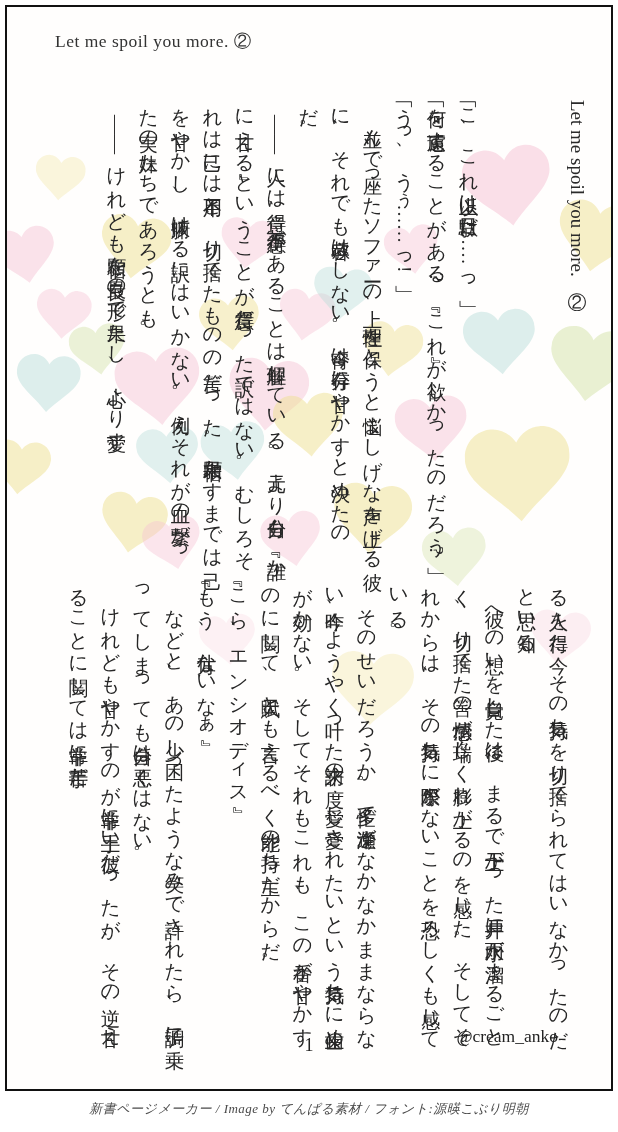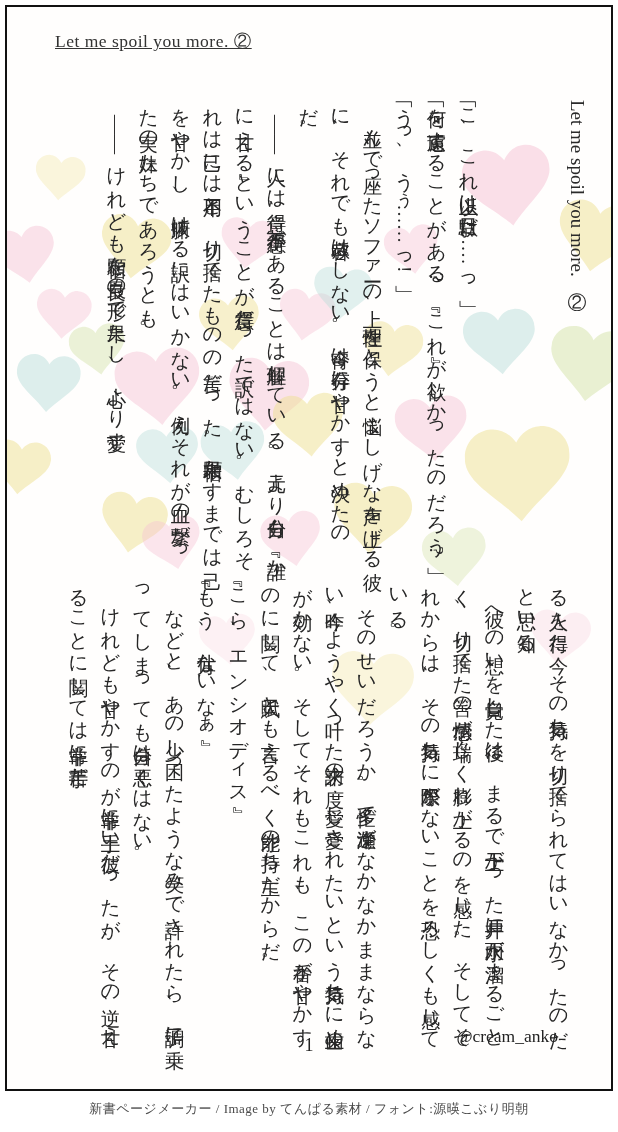--- a/index.html
+++ b/index.html
@@ -10,21 +10,21 @@
   }
   .page{position:relative;width:618px;height:1132px;overflow:hidden;background:#fff;}
   .frame{
     position:absolute;left:5px;top:5px;width:608px;height:1086px;
     box-sizing:border-box;border:2px solid #111;background:#fffefd;overflow:hidden;
   }
   .hearts-layer{position:absolute;inset:0;z-index:0;pointer-events:none;}
   .content{position:absolute;inset:0;z-index:1;}
   .header-title{
     position:absolute;left:48px;top:22px;font-size:17.5px;color:#333;
-    letter-spacing:.5px;white-space:nowrap;text-decoration:underline;
+    letter-spacing:.5px;white-space:nowrap;
   }
   .vtext{
     writing-mode:vertical-rl;text-orientation:mixed;
     font-size:19.5px;line-height:32px;letter-spacing:0;
   }
   .title-col{
     position:absolute;top:93px;right:18px;height:480px;
     font-size:19px;color:#2a2a2a;
   }
   .band{position:absolute;overflow:visible;}
@@ -34,21 +34,21 @@
   .band p.indent{text-indent:1em;}
   .page-number{
     position:absolute;left:0;right:0;top:1028px;text-align:center;
     font-size:18px;color:#222;
   }
   .handle{
     position:absolute;right:53px;top:1019px;font-size:17.5px;color:#222;
   }
   .credit-line{
     position:absolute;left:0;right:0;top:1100px;text-align:center;
-    font-size:13px;color:#4a4a4a;letter-spacing:.5px;
+    font-size:13px;color:#4a4a4a;letter-spacing:.5px;font-style:italic;
   }
 </style>
 </head>
 <body>
 
 <div class="page">
   <div class="frame">
 
     <div class="hearts-layer">
         <svg viewBox="0 0 32 30" style="position: absolute; left: 457px; top: 139px; width: 88px; height: 82.72px; opacity: 0.5; transform: rotate(-8deg);">

